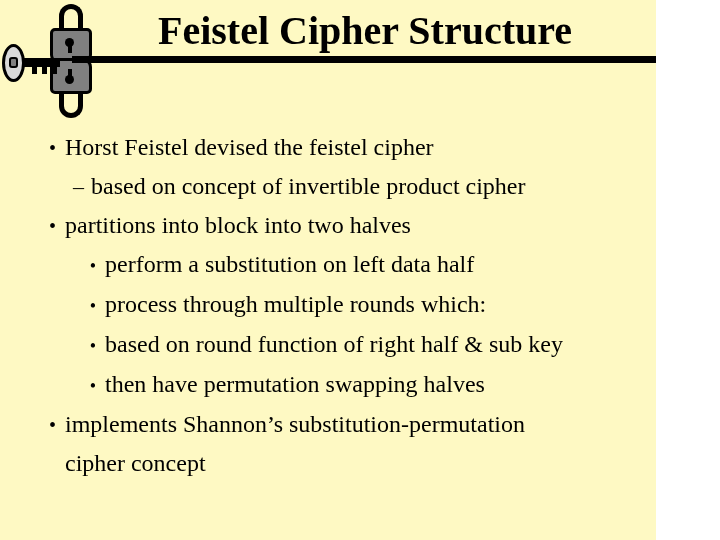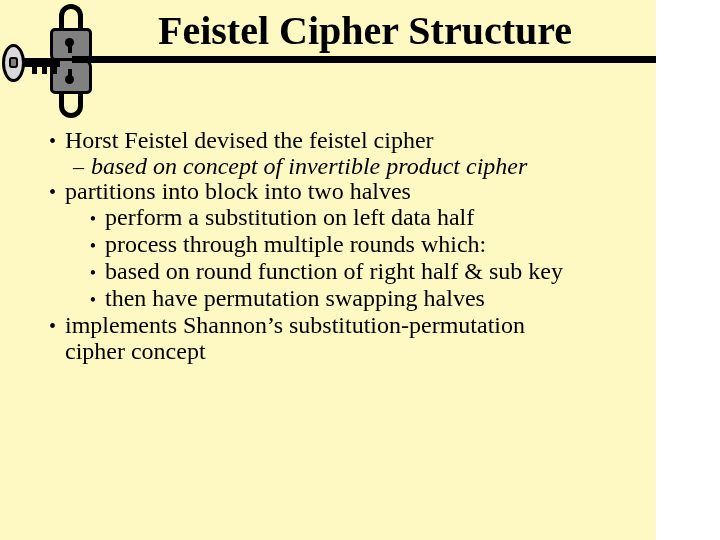--- a/index.html
+++ b/index.html
@@ -163,40 +163,40 @@
   #slide-body {
     position: absolute;
     left: 22px;
     top: 128px;
     width: 676px;
   }
   .bullet-line {
     display: block;
     position: relative;
     font-size: 24px;
-    line-height: 25px;
+    line-height: 38px;
     color: #000000;
     white-space: nowrap;
   }
   .bullet-line .marker {
     display: inline-block;
     text-align: right;
     color: #000000;
   }
   .bullet-line .bullet-text {
     display: inline-block;
   }
 
   
   .lvl1 { padding-left: 14px; }
   .lvl1 .marker { width: 20px; font-size: 20px; }
   .lvl1 .bullet-text { margin-left: 9px; }
 
   
-  .lvl2 { padding-left: 44px; font-style: italic; }
+  .lvl2 { padding-left: 44px; }
   .lvl2 .marker { width: 18px; font-size: 22px; }
   .lvl2 .bullet-text { margin-left: 7px; }
 
   
   .lvl3 { padding-left: 56px; }
   .lvl3 .marker { width: 18px; font-size: 18px; }
   .lvl3 .bullet-text { margin-left: 9px; }
 
   
   .cont1 { padding-left: 43px; }

